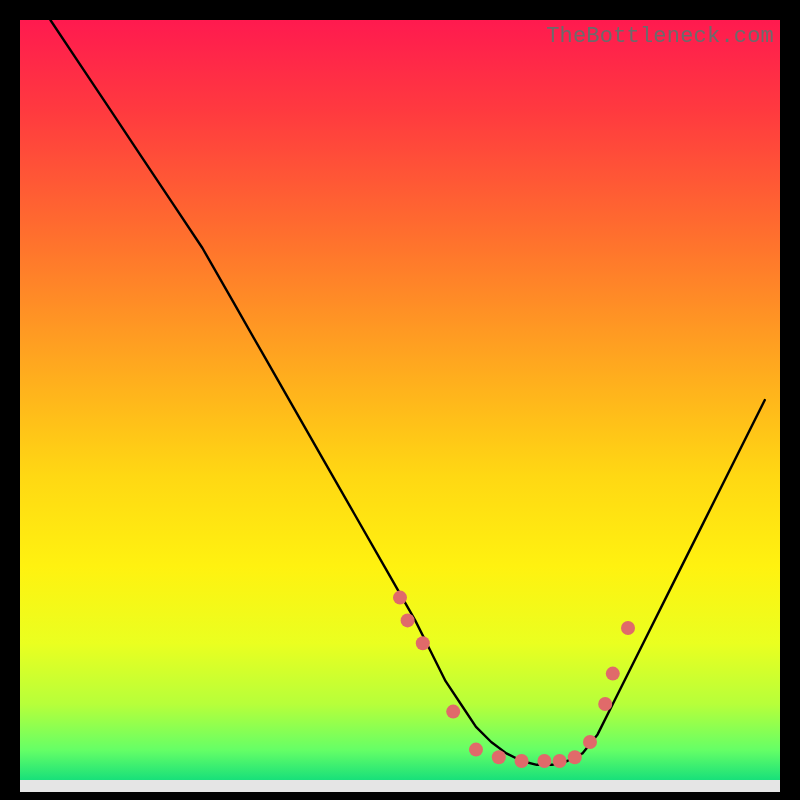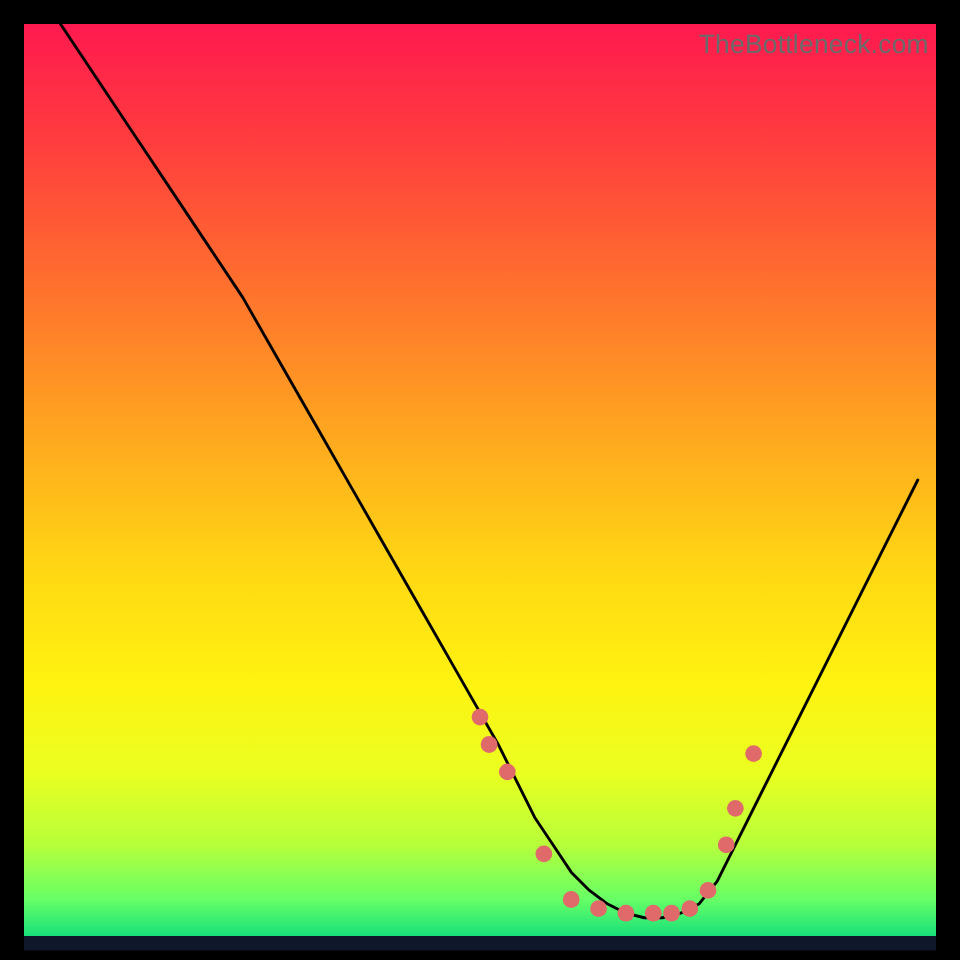--- a/index.html
+++ b/index.html
@@ -10,21 +10,22 @@
     background: #000;
     overflow: hidden;
     font-family: Arial, Helvetica, sans-serif;
   }
   .frame {
     position: absolute;
     left: 20px;
     top: 20px;
     width: 760px;
     height: 772px;
-    background: #0f172a;
+    background: #e5e5e5;
+    font-family: Liberation Mono, monospace;
   }
   .plot-area {
     position: absolute;
     left: 0;
     top: 0;
     width: 760px;
     height: 760px;
   }
   .watermark {
     position: absolute;

